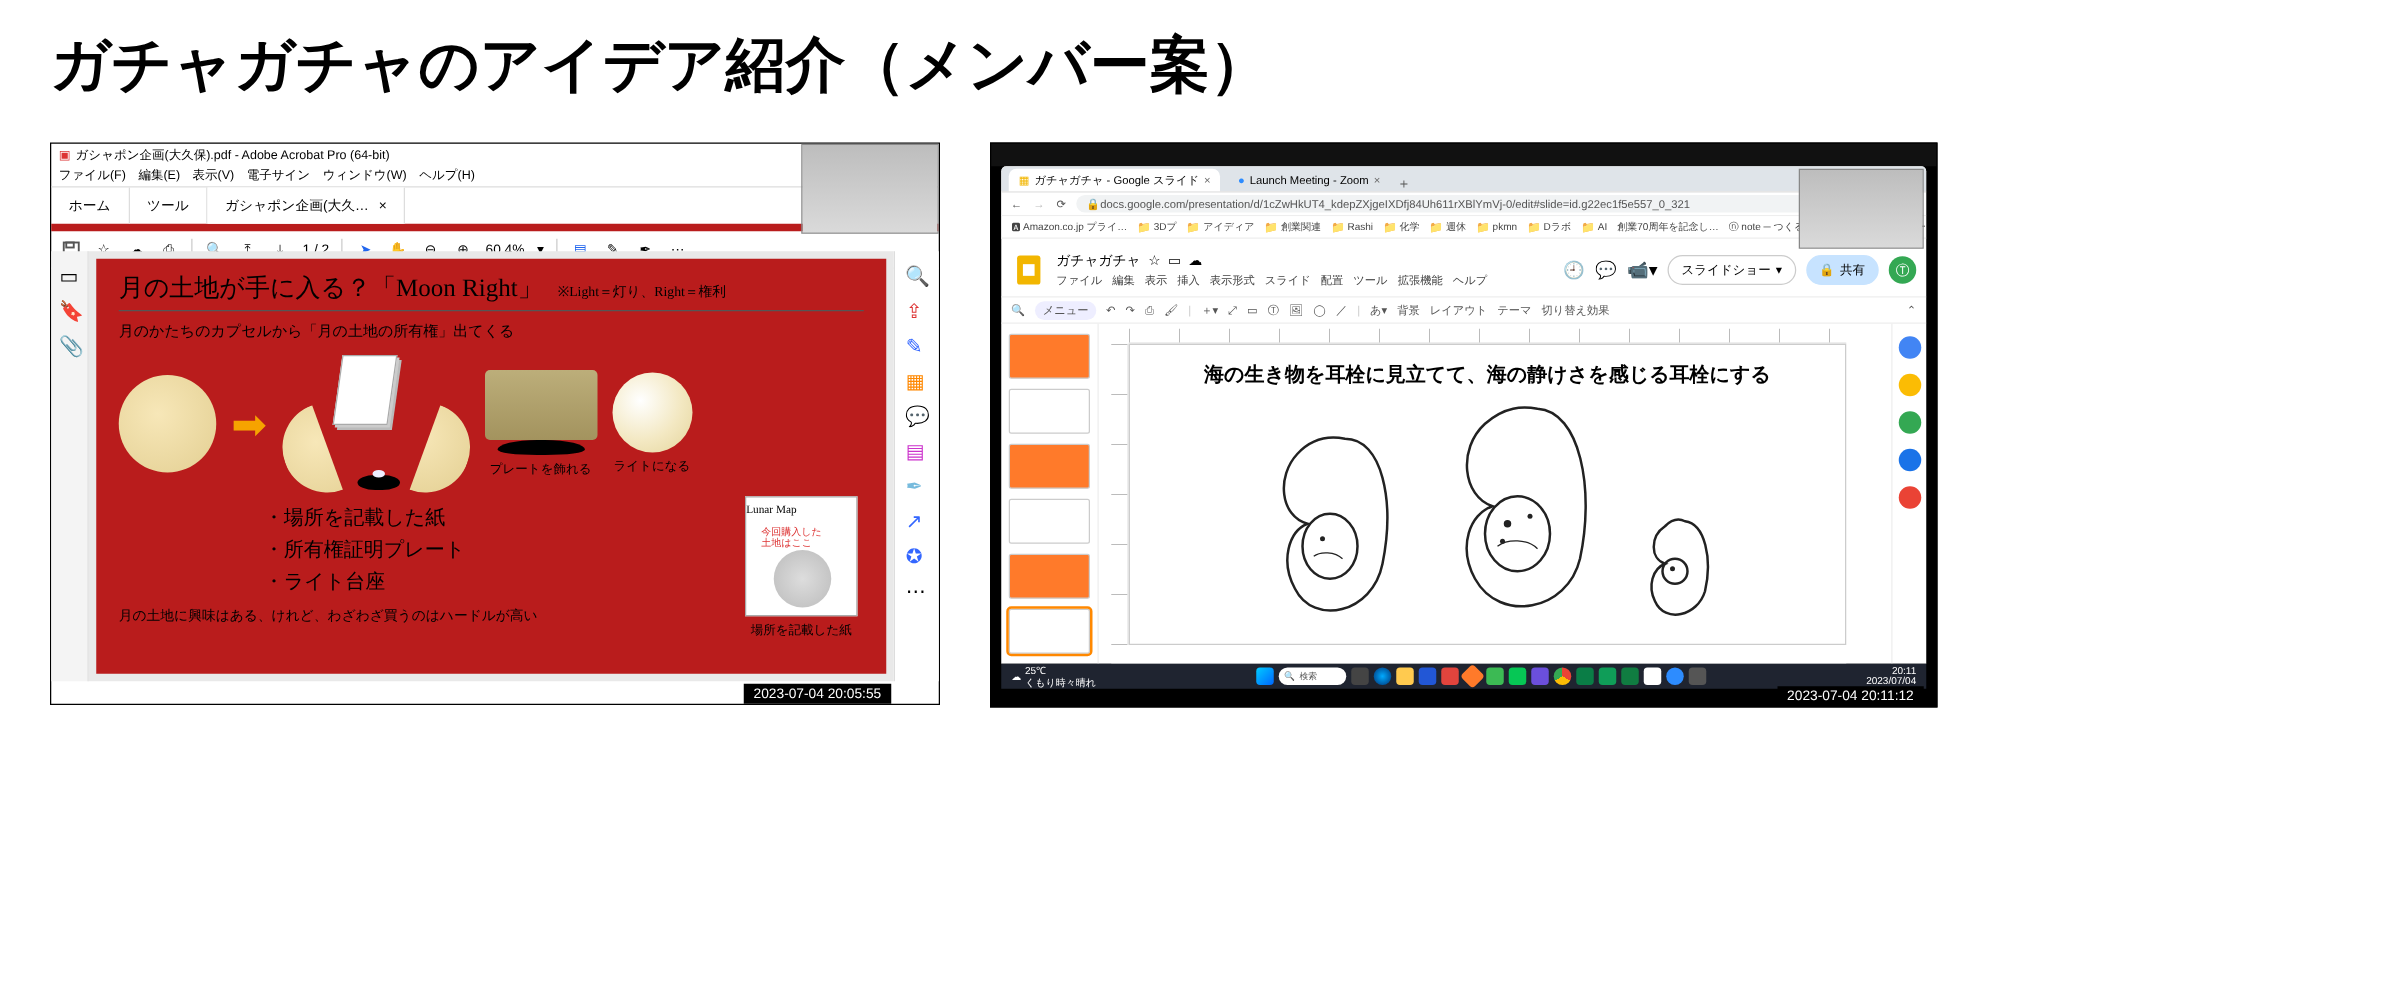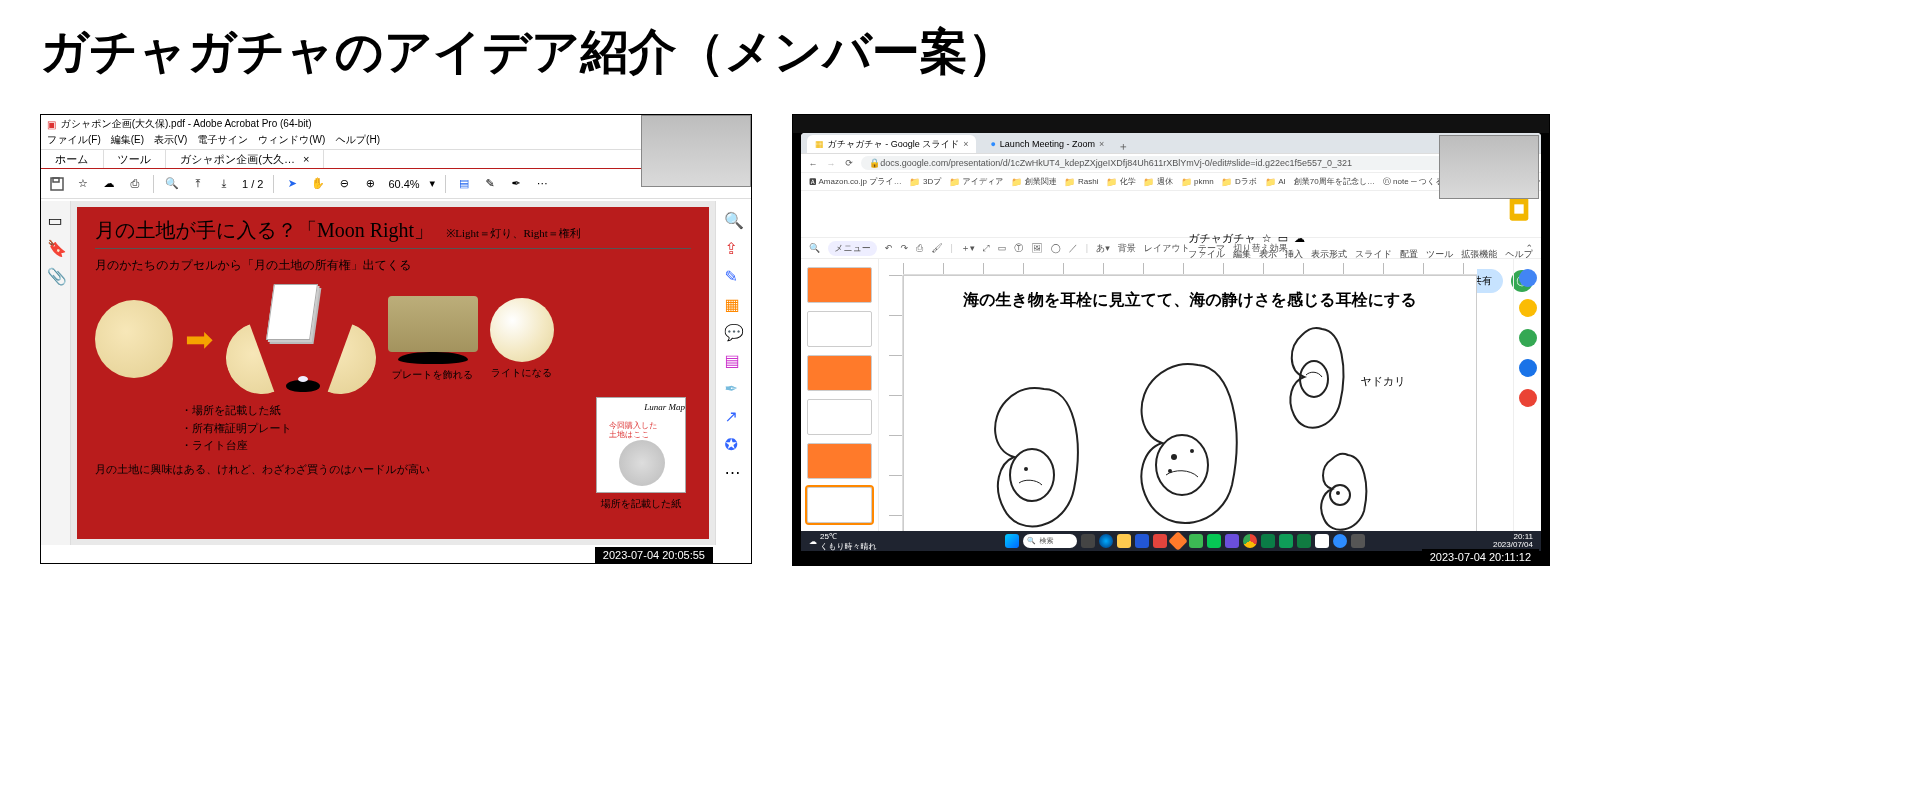--- a/index.html
+++ b/index.html
@@ -6,21 +6,21 @@
   body { font-family: "Hiragino Kaku Gothic ProN", "Yu Gothic", sans-serif; background: #fff; width: 1920px; height: 792px; padding: 20px 40px; }
   .page-title { font-size: 48px; font-weight: 700; margin-bottom: 30px; }
   .panels { display: flex; gap: 40px; }
   .panel { border: 1px solid #000; position: relative; background: #fff; }
   .panel-left { width: 712px; height: 450px; }
   .panel-right { width: 758px; height: 452px; background: #000; }
 
   
   .ac-titlebar { height: 18px; display:flex; align-items:center; padding:0 6px; font-size:10px; }
   .ac-menubar { height: 16px; display:flex; gap:10px; padding:0 6px; font-size:10px; }
-  .ac-tabbar { height: 20px; display:flex; align-items:center; font-size:11px; border-top:1px solid #ddd; border-bottom:1px solid #b91c1c; }
+  .ac-tabbar { height: 36px; display:flex; align-items:center; font-size:11px; border-top:1px solid #ddd; border-bottom:6px solid #b91c1c; }
   .ac-tab { padding:0 14px; height:100%; display:flex; align-items:center; border-right:1px solid #ddd; }
   .ac-tab.active { background:#fff; }
   .ac-help { margin-left:auto; margin-right:8px; width:14px;height:14px;border:1px solid #888;border-radius:50%;display:flex;align-items:center;justify-content:center;font-size:9px;}
   .ac-toolbar { height:30px; display:flex; align-items:center; gap:10px; padding:0 8px; font-size:11px; border-bottom:1px solid #ddd; }
   .ac-toolbar .ic{width:16px;height:16px;display:inline-flex;align-items:center;justify-content:center;}
   .ac-toolbar .sep{width:1px;height:18px;background:#ccc;}
   .ac-body { position:absolute; top:86px; bottom:18px; left:0; right:0; display:flex; }
   .ac-leftrail { width:30px; background:#f4f4f4; border-right:1px solid #ddd; display:flex; flex-direction:column; align-items:center; gap:12px; padding-top:10px;}
   .ac-leftrail .ic{width:16px;height:16px;}
   .ac-canvas { flex:1; background:#e9e9e9; padding:6px; }
@@ -42,44 +42,44 @@
   .halfL{position:absolute;left:0;bottom:0;width:72px;height:72px;border-radius:50%;background:radial-gradient(circle at 40% 40%,#f7e7b8,#e3cf92);clip-path:polygon(0 0,50% 0,50% 100%,0 100%);transform:rotate(-20deg);}
   .halfR{position:absolute;right:0;bottom:0;width:72px;height:72px;border-radius:50%;background:radial-gradient(circle at 40% 40%,#f7e7b8,#e3cf92);clip-path:polygon(50% 0,100% 0,100% 100%,50% 100%);transform:rotate(20deg);}
   .paper{position:absolute;left:44px;top:0;width:44px;height:56px;background:#fff;border:1px solid #aaa;box-shadow:2px 2px 0 #ccc,4px 4px 0 #bbb;transform:skewX(-8deg);}
   .ledbase{position:absolute;left:60px;bottom:2px;width:34px;height:12px;border-radius:50%/60%;background:#000;}
   .ledbase::after{content:"";position:absolute;left:12px;top:-4px;width:10px;height:6px;background:#eef;border-radius:50%;}
   .plate-col{display:flex;flex-direction:column;align-items:center;font-size:10px;gap:4px;}
   .plate{width:90px;height:56px;background:linear-gradient(#bcae7a,#a3935e);border-radius:4px;position:relative;}
   .plate-stand{width:70px;height:12px;background:#000;border-radius:50%/70% 70% 40% 40%;margin-top:-4px;}
   .light-col{display:flex;flex-direction:column;align-items:center;font-size:10px;gap:4px;}
   .lightmoon{width:64px;height:64px;border-radius:50%;background:radial-gradient(circle at 35% 35%,#fff,#f3e8c2 55%,#e4d49a);}
-  .bullets{font-size:11px;line-height:1.6;display:inline-block;vertical-align:top;margin-left:86px;}
+  .bullets{font-size:16px;line-height:1.6;display:inline-block;vertical-align:top;margin-left:116px;}
   .mapcol{position:absolute;right:18px;bottom:28px;width:100px;text-align:center;font-size:10px;}
   .mapcard{width:90px;height:96px;border:1px solid #aaa;background:#fff;margin:0 auto 4px;position:relative;font-size:9px;}
-  .mapcard .mname{position:absolute;top:4px;left:0;right:0;text-align:right;font-style:italic;}
+  .mapcard .mname{position:absolute;top:4px;left:0;right:0;text-align:left;}
   .mapcard .mred{position:absolute;top:24px;left:12px;color:#d33;font-size:8px;line-height:1.1;text-align:left;}
   .mapcard .mdisc{position:absolute;bottom:6px;left:22px;width:46px;height:46px;border-radius:50%;background:radial-gradient(#ddd,#bbb);}
   .doc-bottom{font-size:11px;margin-top:6px;line-height:1.5;}
 
   
   .cr-top{height:18px;background:#111;}
   .cr-window{position:absolute;top:18px;left:8px;right:8px;bottom:34px;background:#fff;border-radius:4px 4px 0 0;overflow:hidden;}
   .cr-tabbar{height:20px;background:#dfe4e9;display:flex;align-items:flex-end;font-size:9px;}
   .cr-tab{height:18px;background:#fff;border-radius:6px 6px 0 0;display:flex;align-items:center;gap:4px;padding:0 8px;margin-left:6px;}
   .cr-tab.inactive{background:transparent;}
   .cr-tab .x{font-size:9px;color:#666;}
   .cr-newtab{width:14px;height:14px;display:flex;align-items:center;justify-content:center;font-size:11px;color:#555;margin-left:4px;}
   .cr-addr{height:20px;background:#fff;border-top:1px solid #ddd;border-bottom:1px solid #eee;display:flex;align-items:center;padding:0 6px;gap:6px;font-size:9px;}
   .cr-addr .ic{width:12px;height:12px;display:inline-flex;align-items:center;justify-content:center;color:#555;}
   .cr-omni{flex:1;height:14px;background:#f1f3f4;border-radius:7px;padding:0 8px;display:flex;align-items:center;color:#555;overflow:hidden;white-space:nowrap;}
   .cr-bm{height:18px;background:#fff;border-bottom:1px solid #eee;display:flex;align-items:center;gap:8px;padding:0 8px;font-size:8px;color:#444;overflow:hidden;white-space:nowrap;}
   .cr-bm span{display:inline-flex;align-items:center;gap:2px;}
   .cr-bm .fld{color:#e0b100;font-size:9px;}
 
-  .gs-hdr{height:46px;display:flex;align-items:flex-end;gap:8px;padding:4px 8px 0;flex-direction:column;}
+  .gs-hdr{height:46px;display:flex;align-items:center;gap:8px;padding:4px 8px 0;}
   .gs-logo{width:28px;height:28px;display:flex;align-items:center;justify-content:center;}
   .gs-left{display:flex;flex-direction:column;gap:2px;}
   .gs-title{display:flex;align-items:center;gap:6px;font-size:11px;}
   .gs-menubar{display:flex;gap:8px;font-size:9px;color:#444;}
   .gs-right{margin-left:auto;display:flex;align-items:center;gap:8px;}
   .gs-btn{height:24px;border:1px solid #ccc;border-radius:12px;padding:0 10px;font-size:10px;display:flex;align-items:center;gap:4px;}
   .gs-btn.blue{background:#c7e3ff;border-color:#c7e3ff;}
   .gs-avatar{width:22px;height:22px;border-radius:50%;background:#34a853;color:#fff;display:flex;align-items:center;justify-content:center;font-size:11px;}
 
   .gs-tool{height:22px;border-top:1px solid #eee;border-bottom:1px solid #eee;display:flex;align-items:center;gap:8px;padding:0 8px;font-size:9px;color:#555;}
@@ -415,30 +415,20 @@
                         <path d="M78 6 C112 8 124 70 112 126 C102 168 48 178 28 142 C14 116 24 90 42 84 C18 76 14 38 36 18 C52 4 66 4 78 6 Z" fill="none" stroke="#222" stroke-width="2"></path>
                         <ellipse cx="62" cy="106" rx="26" ry="30" fill="none" stroke="#222" stroke-width="2"></ellipse>
                         <circle cx="54" cy="98" r="3" fill="#222"></circle>
                         <path d="M46 116 C54 110 70 110 78 118" stroke="#222" fill="none"></path>
                         <circle cx="72" cy="92" r="2" fill="#222"></circle>
                         <circle cx="50" cy="112" r="2" fill="#222"></circle>
                       </svg>
                     
                   </div>
                   <div style="display:flex;flex-direction:column;align-items:center;gap:8px;">
-                    <div style="display:flex;align-items:center;gap:8px;">
-                      <div class="ear small">
-                        <svg viewBox="0 0 76 120">
-                            <path d="M46 8 C66 10 72 48 64 82 C58 108 28 116 18 94 C10 78 16 60 28 56 C12 50 12 26 26 14 C34 6 40 6 46 8 Z" fill="none" stroke="#222" stroke-width="2"></path>
-                            <ellipse cx="38" cy="58" rx="14" ry="18" fill="none" stroke="#222" stroke-width="2"></ellipse>
-                            <path d="M30 54 C34 50 42 50 46 56" stroke="#222" fill="none"></path>
-                          </svg>
-                      </div>
-                      <div class="hermit-lbl">ヤドカリ</div>
-                    </div>
                     <div class="ear small" style="width:66px;height:90px;">
                       <svg viewBox="0 0 66 90">
                           <path d="M40 6 C56 8 62 36 56 62 C50 82 24 88 16 70 C10 58 14 44 24 40 C12 36 12 18 24 10 C30 4 36 4 40 6 Z" fill="none" stroke="#222" stroke-width="2"></path>
                           <circle cx="32" cy="46" r="10" fill="none" stroke="#222" stroke-width="2"></circle>
                           <circle cx="30" cy="44" r="2" fill="#222"></circle>
                         </svg>
                     </div>
                   </div>
                 </div>
               </div>

